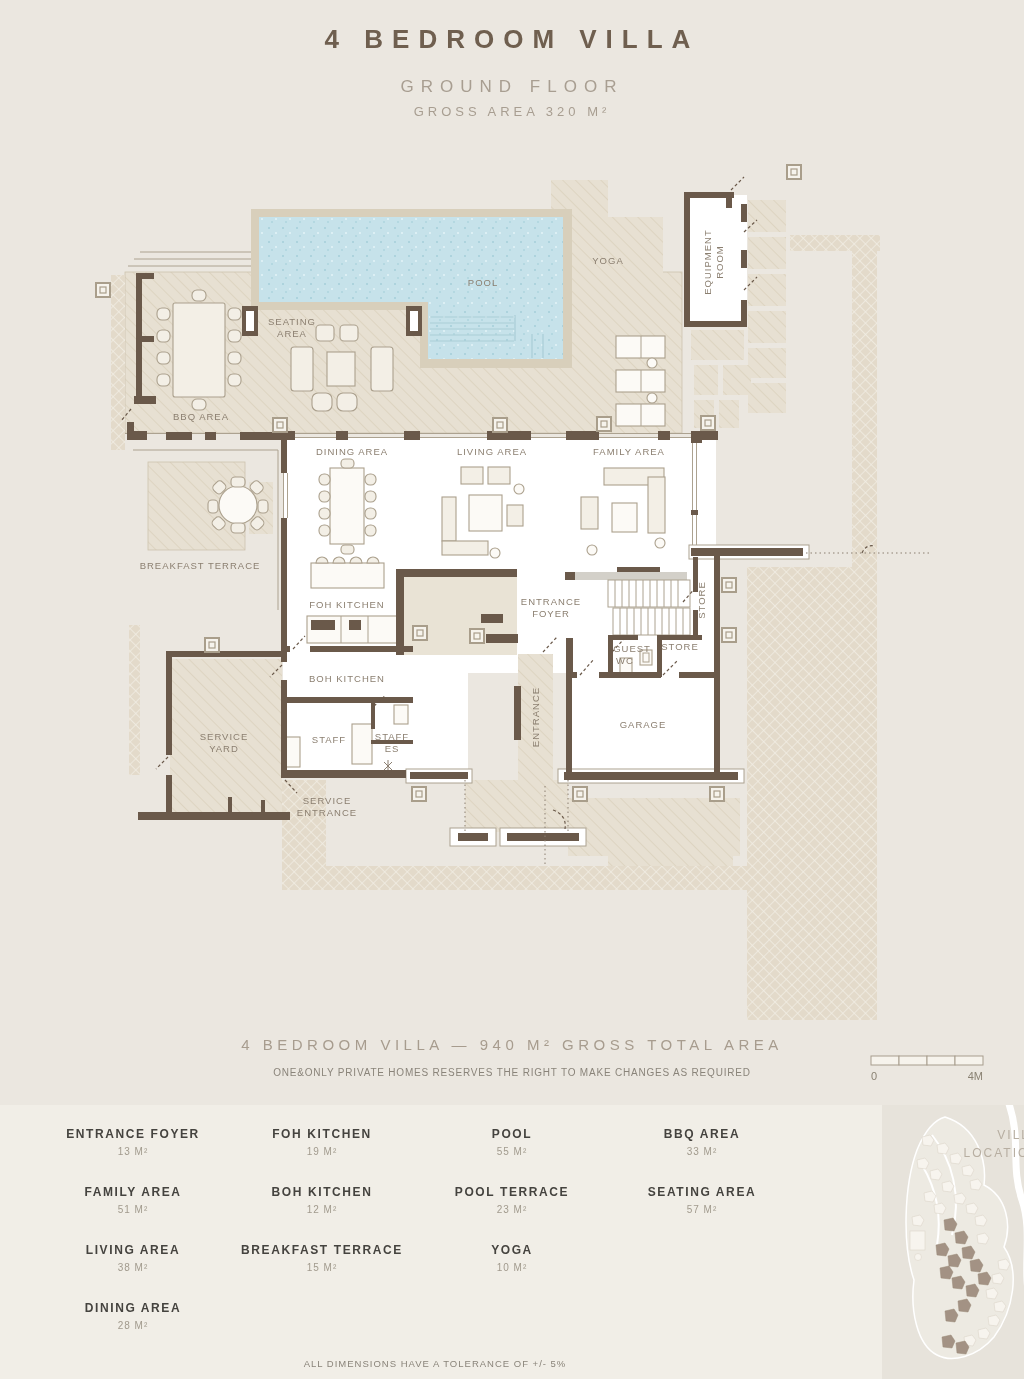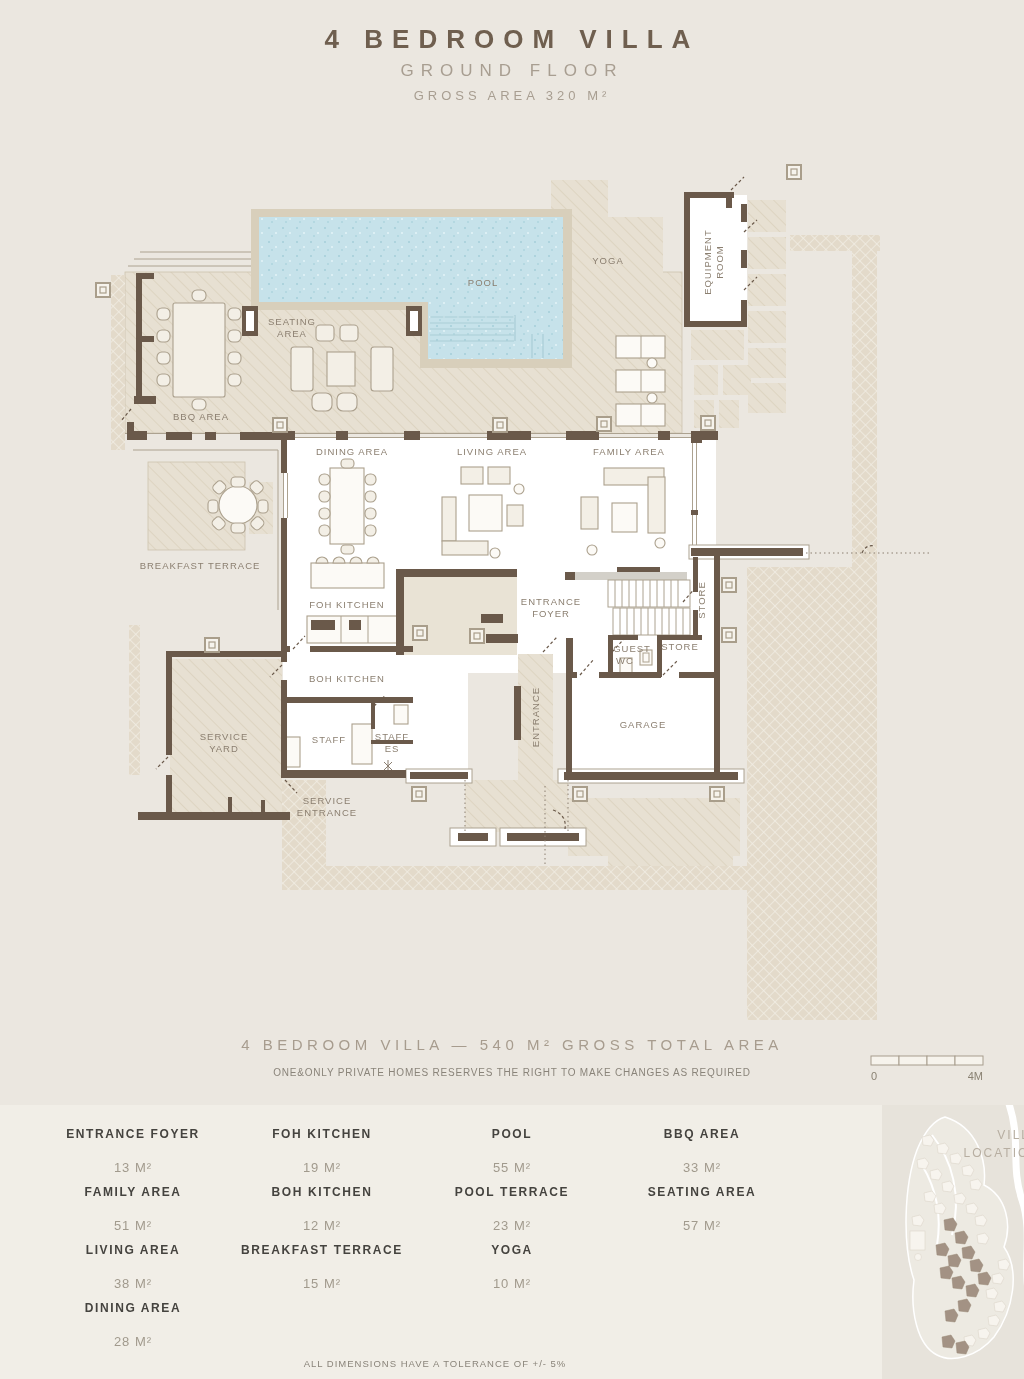--- a/index.html
+++ b/index.html
@@ -1,36 +1,36 @@
 <!DOCTYPE html>
 <html><head>
 <meta charset="utf-8">
 <style>
   html,body{margin:0;padding:0;background:#d8d4cd;}
   .page{position:relative;width:1024px;height:1379px;margin:0 auto;background:#EBE7E0;
         font-family:"Liberation Sans",sans-serif;overflow:hidden;}
   
   .hdr{position:absolute;left:0;top:24px;width:100%;text-align:center;}
   .hdr .t1{font-size:26px;font-weight:bold;letter-spacing:9px;color:#6F5F4F;}
-  .hdr .t2{margin-top:6px;font-size:17px;letter-spacing:7px;color:#A89E91;}
+  .hdr .t2{margin-top:22px;font-size:17px;letter-spacing:7px;color:#A89E91;}
   .hdr .t3{margin-top:7px;font-size:13px;letter-spacing:4px;color:#A89E91;}
   
   svg.plan{position:absolute;left:0;top:0;}
   
   .ftot{position:absolute;left:0;top:1036px;width:100%;text-align:center;
         font-size:15px;letter-spacing:4.5px;color:#A79C8E;}
   .fdis{position:absolute;left:0;top:1067px;width:100%;text-align:center;
         font-size:10px;letter-spacing:.8px;color:#8A847A;}
   .scale{position:absolute;left:870px;top:1050px;}
   
   .panel{position:absolute;left:0;top:1105px;width:1024px;height:274px;background:#F1EEE7;padding-left:24px;}
   .col{position:absolute;top:22px;width:200px;text-align:center;}
   .li{height:58px;}
   .ln{font-size:12px;font-weight:bold;letter-spacing:1.6px;color:#45433F;}
-  .la{margin-top:19px;font-size:13px;letter-spacing:1px;color:#A19A8D;}
+  .la{margin-top:5px;font-size:10px;letter-spacing:1px;color:#A19A8D;}
   .tol{position:absolute;left:0;top:253px;width:870px;text-align:center;
        font-size:9.5px;letter-spacing:1px;color:#8A847A;}
   .mapbox{position:absolute;right:0;top:0;width:166px;height:274px;background:#ec4899;}
   .logo{position:absolute;left:14px;top:1168px;}
 </style>
 </head>
 <body>
 
 <div class="page">
 
@@ -451,21 +451,21 @@
       <text class="lbl" x="392" y="752">ES</text>
       <text class="lbl" x="224" y="740">SERVICE</text>
       <text class="lbl" x="224" y="752">YARD</text>
       <text class="lbl" x="327" y="804">SERVICE</text>
       <text class="lbl" x="327" y="816">ENTRANCE</text>
       <text class="lbl" x="643" y="728">GARAGE</text>
       <text class="lbl" x="539" y="717" transform="rotate(-90 539 717)">ENTRANCE</text>
     </g>
   </svg>
 
-  <div class="ftot">4 BEDROOM VILLA — 540 M² GROSS TOTAL AREA</div>
+  <div class="ftot">4 BEDROOM VILLA — 940 M² GROSS TOTAL AREA</div>
   <div class="fdis">ONE&amp;ONLY PRIVATE HOMES RESERVES THE RIGHT TO MAKE CHANGES AS REQUIRED</div>
 
   <svg class="scale" width="120" height="34" viewBox="0 0 120 34">
     <g fill="#F6F3EC" stroke="#A79D8D" stroke-width="1">
       <rect x="1" y="6" width="28" height="9"></rect>
         <rect x="29" y="6" width="28" height="9"></rect>
       <rect x="57" y="6" width="28" height="9"></rect>
         <rect x="85" y="6" width="28" height="9"></rect>
     </g>
     <text x="1" y="30" font-size="11" fill="#8A8273" font-family="Liberation Sans, sans-serif">0</text>

